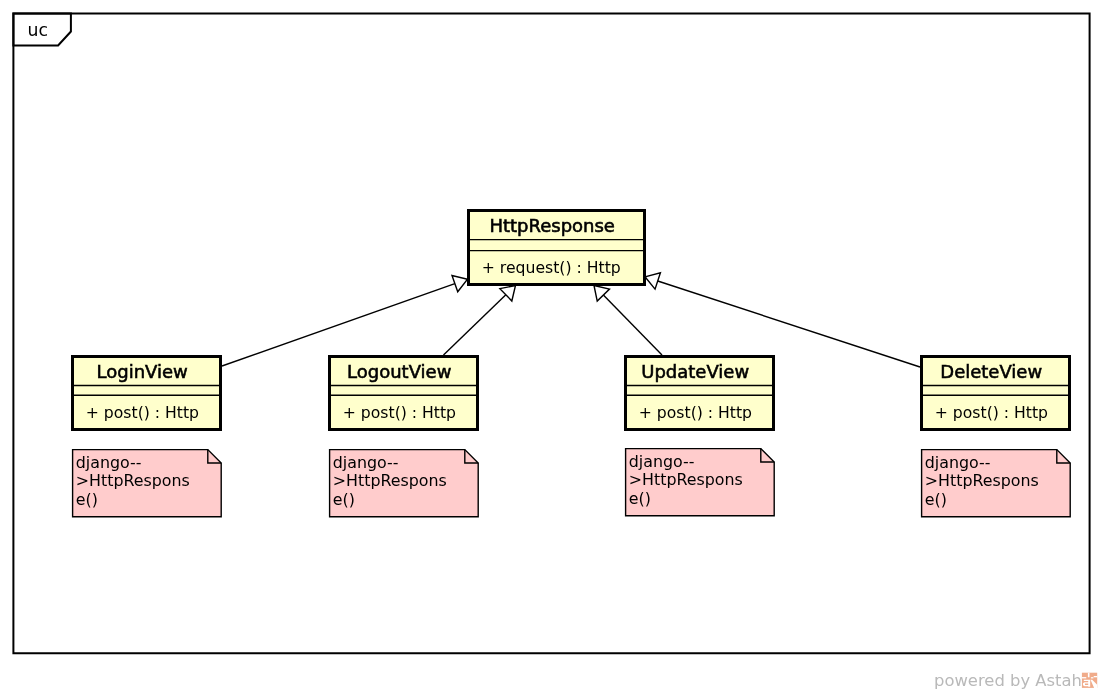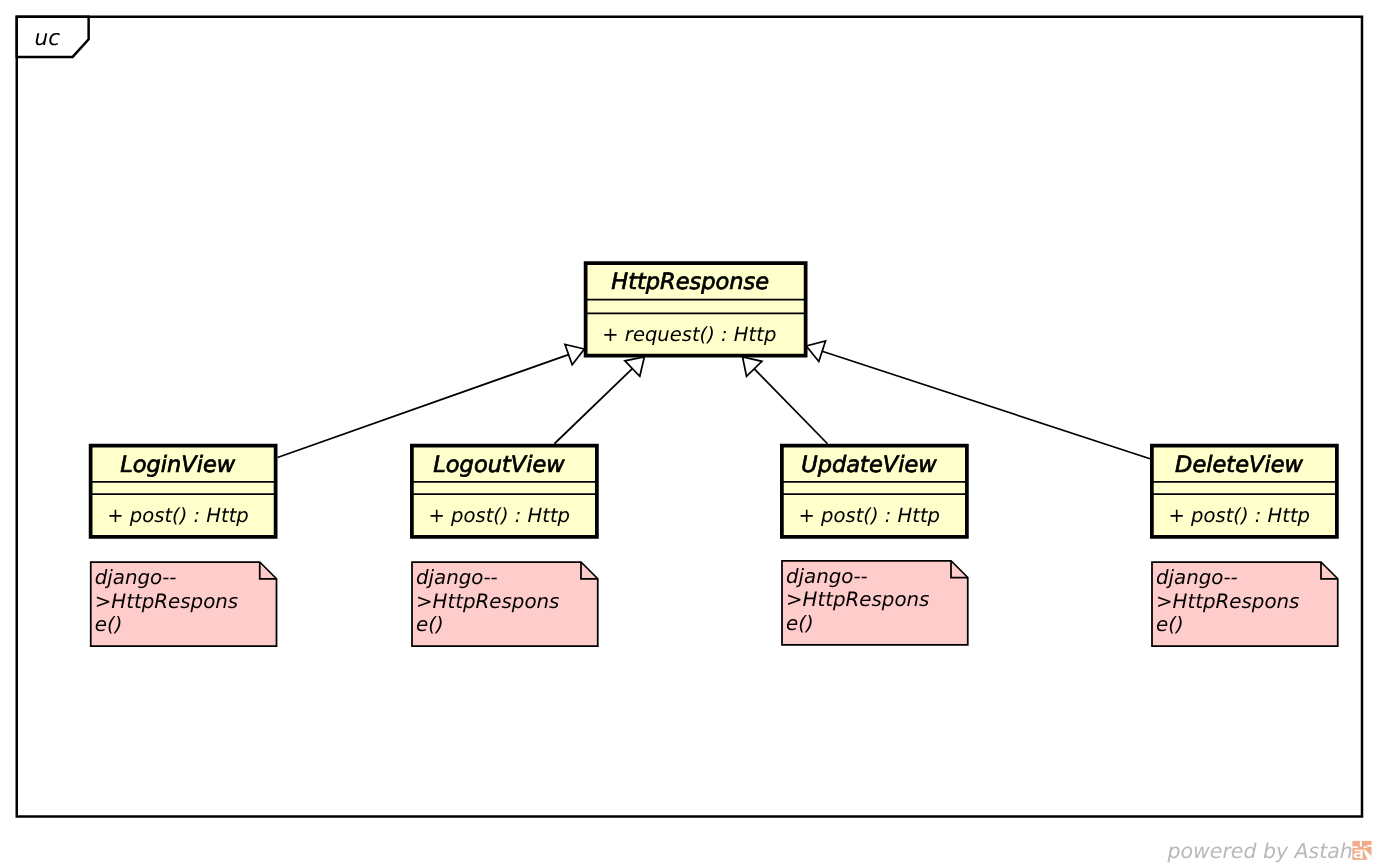--- a/index.html
+++ b/index.html
@@ -1,20 +1,20 @@
 <!DOCTYPE html>
 <html><head>
 <meta charset="utf-8">
 <title>uc</title>
 <style>
   html,body{margin:0;padding:0;background:#ffffff;}
   body{width:1102px;height:693px;overflow:hidden;
        font-family:"DejaVu Sans", sans-serif;
        -webkit-font-smoothing:antialiased;}
-  #canvas{position:relative;width:1102px;height:693px;background:#ffffff;font-style:italic;}
+  #canvas{position:relative;width:1102px;height:693px;background:#ffffff;}
   svg#diagram{display:block;position:absolute;left:0;top:0;}
   .frame-line{fill:none;stroke:#000;stroke-width:2;}
   .cls-box{stroke:#000;stroke-width:3;}
   .cls-sep{stroke:#000;stroke-width:1.4;}
   .note-body{stroke:#000;stroke-width:1.4;stroke-linejoin:miter;}
   .note-fold{fill:none;stroke:#000;stroke-width:1.4;stroke-linejoin:miter;}
   .gen-line{fill:none;stroke:#000;stroke-width:1.4;}
   .gen-head{stroke:#000;stroke-width:1.4;stroke-linejoin:miter;}
   .t-frame{font-size:17.3px;fill:#000;}
   .t-cls-name{font-size:18px;font-weight:normal;fill:#000;stroke:#000;stroke-width:0.58;

